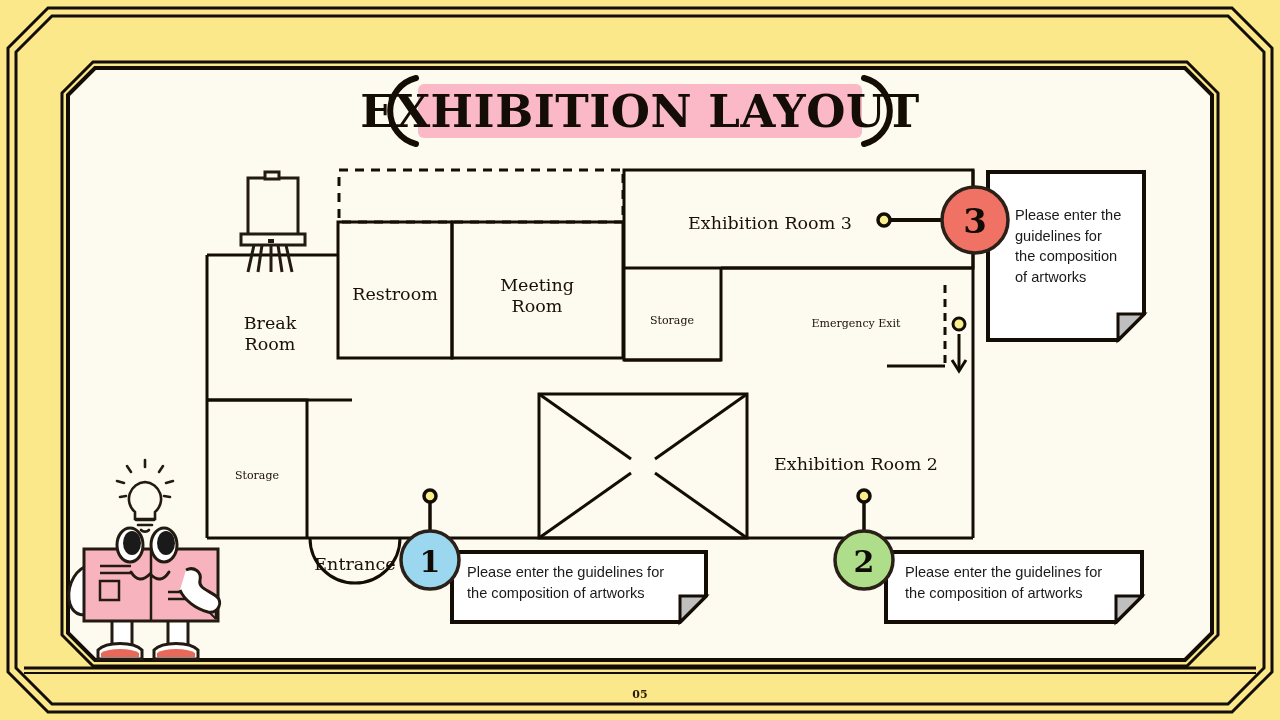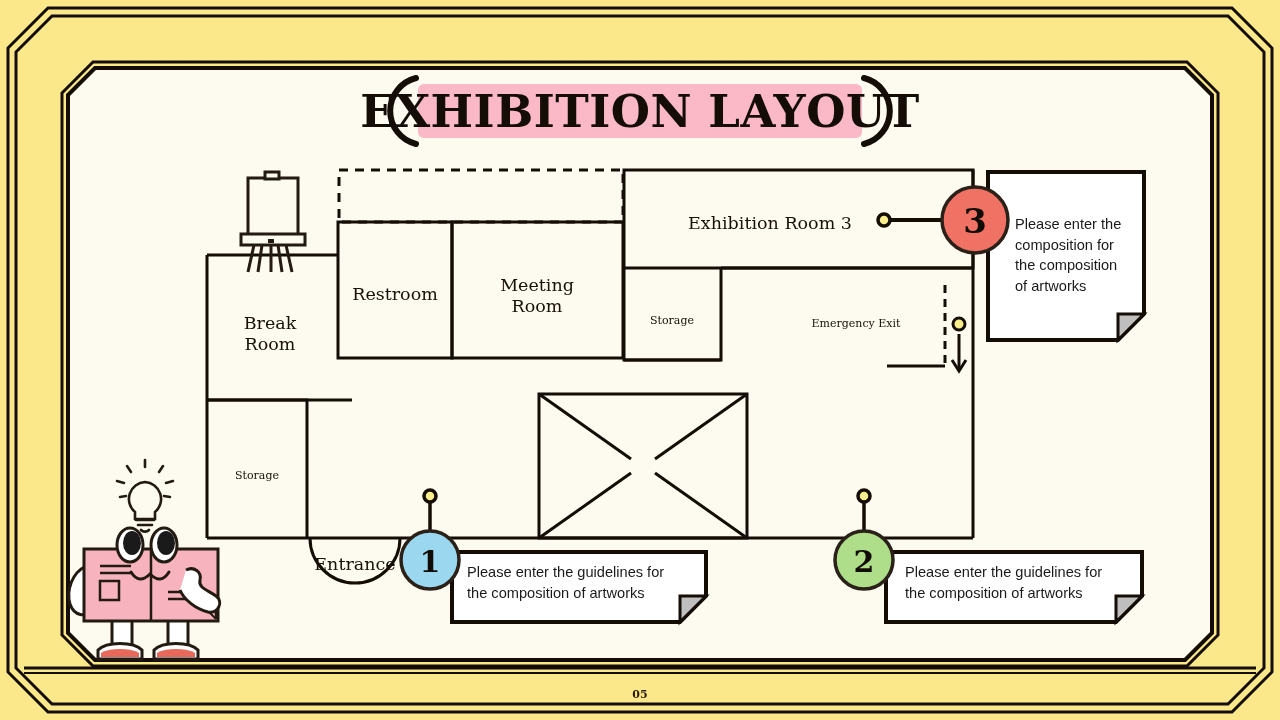--- a/index.html
+++ b/index.html
@@ -229,25 +229,26 @@
     </g>
   </svg>
 
   <div class="txt room-label rl-18" style="left:270px;top:334px;">Break<br>Room</div>
   <div class="txt room-label rl-18" style="left:395px;top:294px;">Restroom</div>
   <div class="txt room-label rl-18" style="left:537px;top:296px;text-align:center;">Meeting<br>Room</div>
   <div class="txt room-label rl-18" style="left:770px;top:223px;">Exhibition Room 3</div>
   <div class="txt room-label rl-16" style="left:672px;top:321px;">Storage</div>
   <div class="txt room-label rl-16" style="left:856px;top:324px;">Emergency Exit</div>
   <div class="txt room-label rl-16" style="left:257px;top:476px;">Storage</div>
+  <div class="txt room-label rl-18" style="left:856px;top:464px;">Exhibition Room 2</div>
   <div class="txt room-label rl-18" style="left:355px;top:564px;">Entrance</div>
 
-  <div class="note-text" style="left:1015px;top:214px;width:116px;">
+  <div class="note-text" style="left:1015px;top:205px;width:116px;">
     <div>Please enter the</div>
-    <div>composition for</div>
+    <div>guidelines for</div>
     <div>the composition</div>
     <div>of artworks</div>
   </div>
 
   <div class="note-text" style="left:467px;top:562px;width:240px;">
     <div>Please enter the guidelines for</div>
     <div>the composition of artworks</div>
   </div>
 
   <div class="note-text" style="left:905px;top:562px;width:240px;">

